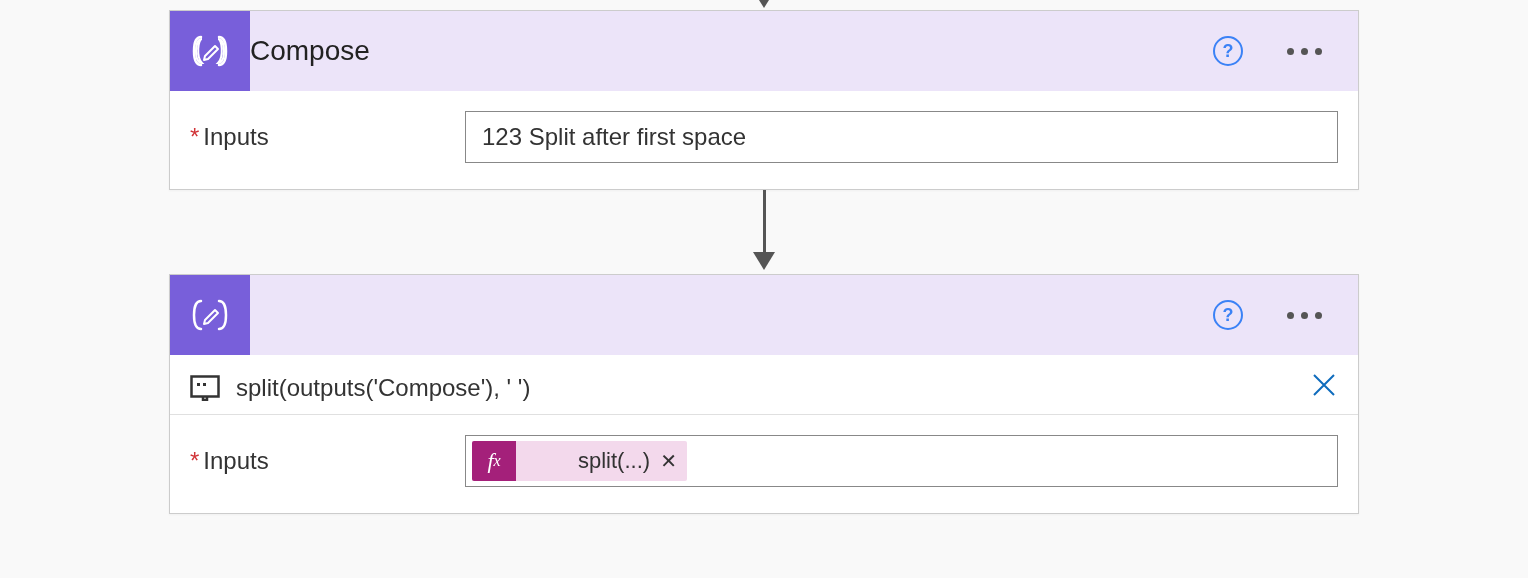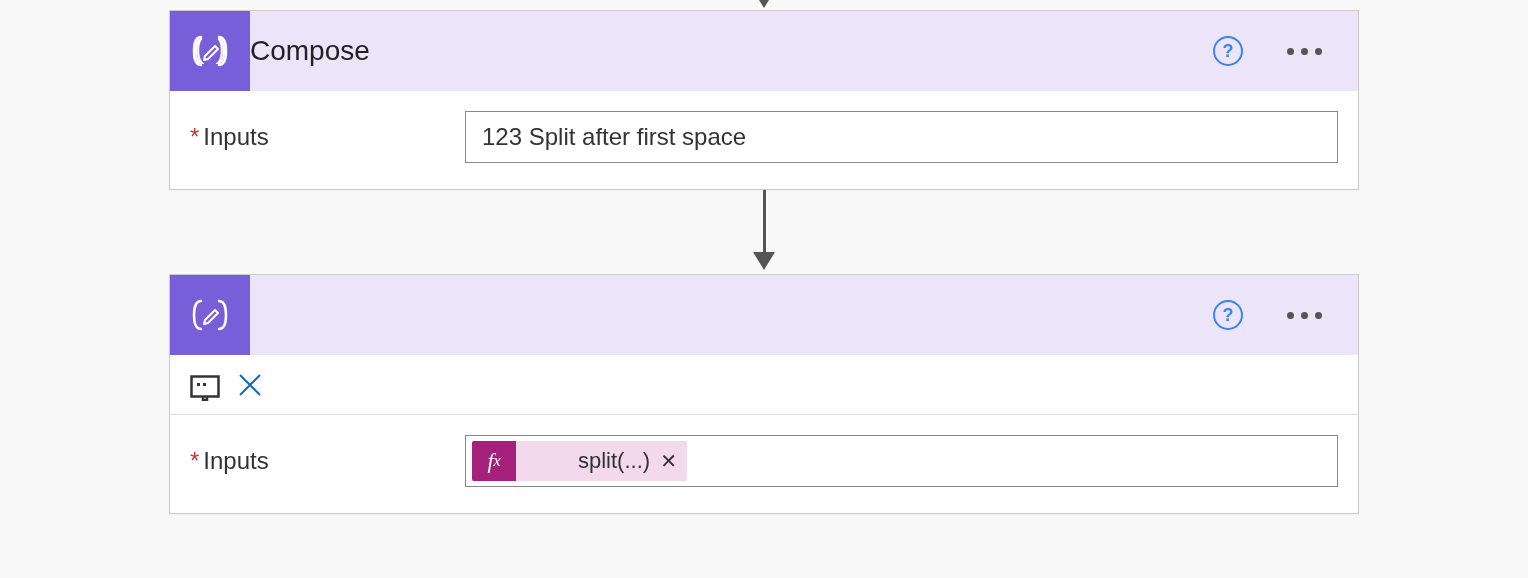--- a/index.html
+++ b/index.html
@@ -281,20 +281,21 @@
 
     <div class="peek-row">
       <div class="peek-icon">
         <svg width="30" height="26" viewBox="0 0 30 26" fill="none">
           <rect x="1.5" y="1.5" width="27" height="20" stroke="#333" stroke-width="2.5" fill="none"></rect>
           <path d="M13 21 L13 25 L17 25 L17 21" stroke="#333" stroke-width="2.5" fill="none"></path>
           <rect x="7" y="8" width="3" height="3" fill="#333"></rect>
           <rect x="13" y="8" width="3" height="3" fill="#333"></rect>
         </svg>
       </div>
+      <div class="peek-text">split(outputs('Compose'), ' ')</div>
       <div class="peek-close">
         <svg width="28" height="28" viewBox="0 0 28 28">
           <path d="M4 4 L24 24 M24 4 L4 24" stroke="#0f6cbd" stroke-width="2"></path>
         </svg>
       </div>
     </div>
 
     <div class="card-body">
       <div class="field-row">
         <div class="field-label">

